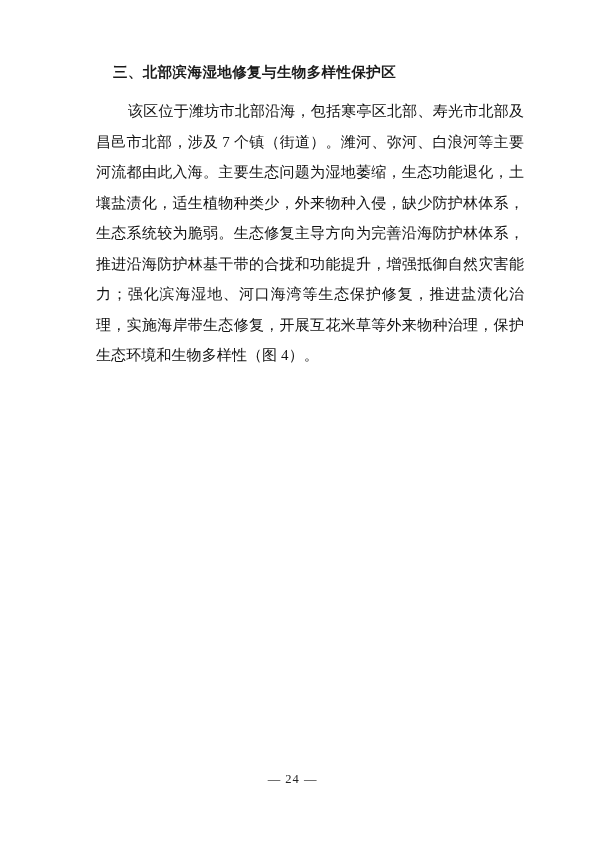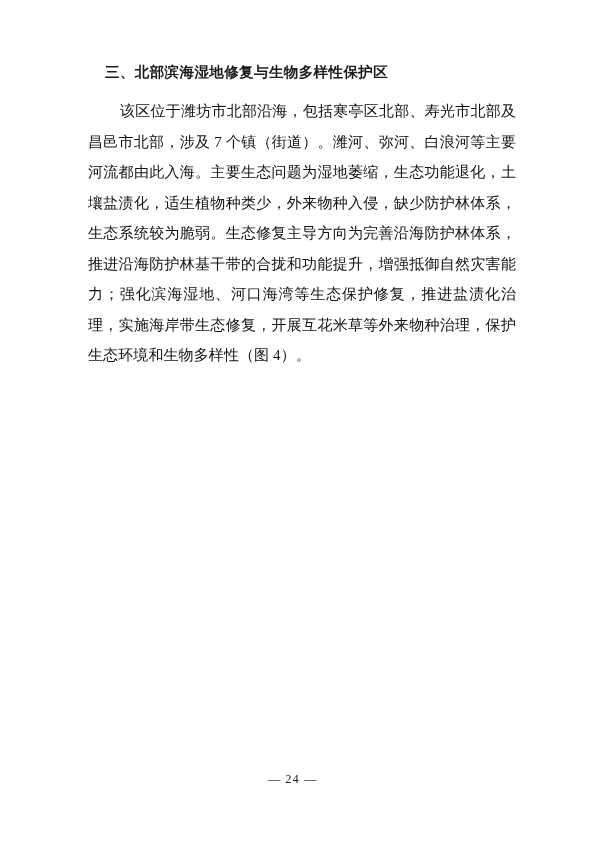--- a/index.html
+++ b/index.html
@@ -13,21 +13,21 @@
   .page {
     position: relative;
     width: 600px;
     height: 848px;
     background: #ffffff;
     box-sizing: border-box;
     overflow: hidden;
   }
   .content {
     position: absolute;
-    left: 80px;
+    left: 88px;
     top: 58px;
     width: 444px;
   }
   .doc-heading {
     font-family: "Liberation Sans", "DejaVu Sans", sans-serif;
     font-weight: bold;
     font-size: 14.5px;
     line-height: 28px;
     color: #1a1a1a;
     text-indent: 25px;

